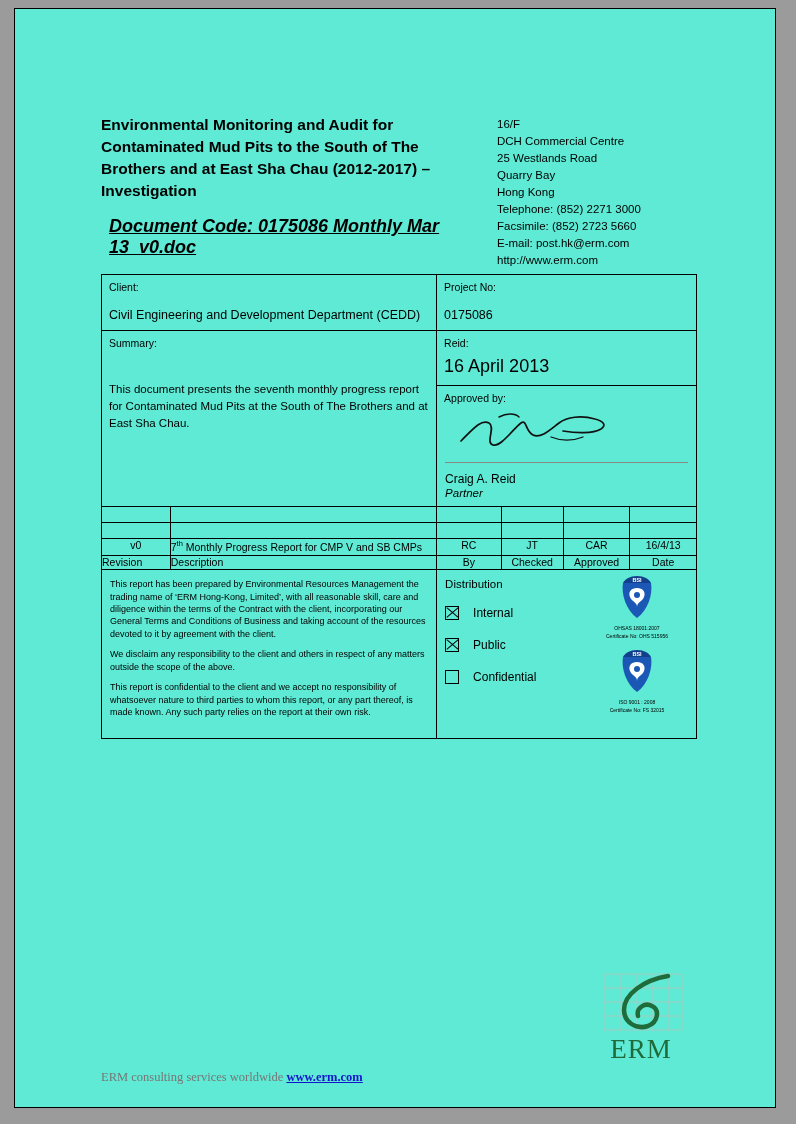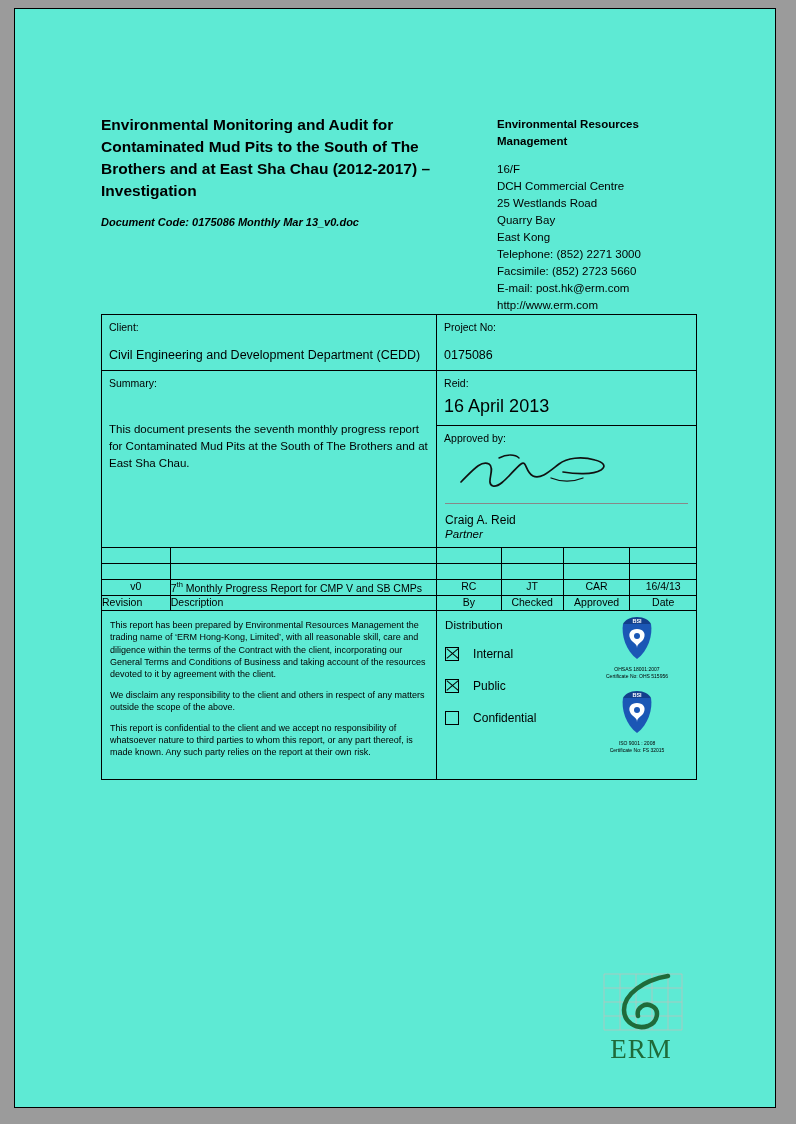--- a/index.html
+++ b/index.html
@@ -55,24 +55,25 @@
   .doc-subtitle sup {
     font-size: 9px;
     vertical-align: super;
   }
   .revision {
     font-size: 13.5px;
     font-weight: bold;
     margin: 0 0 20px 0;
   }
   .doc-code {
-    font-size: 11px;
+    font-size: 18px;
     font-weight: bold;
     font-style: italic;
-    margin: 0 0 16px 0;
+    margin: 0 0 16px 8px;
+    text-decoration: underline;
   }
 
   .addr-col {
     width: 200px;
     padding-top: 2px;
   }
   .company-name {
     font-size: 11.5px;
     font-weight: bold;
     line-height: 1.45;
@@ -249,26 +250,25 @@
 
 <div class="page">
   <div class="content">
 
     <div class="header-row">
       <div class="title-col">
         <div class="doc-title">Environmental Monitoring and Audit for Contaminated Mud Pits to the South of The Brothers and at East Sha Chau (2012-2017) – Investigation</div>
         <div class="doc-code">Document Code: 0175086 Monthly Mar 13_v0.doc</div>
       </div>
       <div class="addr-col">
-        <div class="company-name">Environmental Resources Management</div>
         <div class="addr-line">16/F</div>
         <div class="addr-line">DCH Commercial Centre</div>
         <div class="addr-line">25 Westlands Road</div>
         <div class="addr-line">Quarry Bay</div>
-        <div class="addr-line">East Kong</div>
+        <div class="addr-line">Hong Kong</div>
         <div class="addr-line">Telephone: (852) 2271 3000</div>
         <div class="addr-line">Facsimile: (852) 2723 5660</div>
         <div class="addr-line">E-mail: post.hk@erm.com</div>
         <div class="addr-line">http://www.erm.com</div>
       </div>
     </div>
 
     <table class="main">
       <colgroup>
         <col style="width:64px">
@@ -414,20 +414,23 @@
                 <div class="bsi-cap">ISO 9001 : 2008</div>
                 <div class="bsi-cap">Certificate No: FS 32015</div>
               </div>
             </div>
           </td>
         </tr>
       </tbody>
     </table>
   </div>
 
+  <div class="footer">
+    <span>ERM consulting services worldwide </span><a href="#">www.erm.com</a>
+  </div>
 
   <div class="erm-logo">
     <svg width="86" height="62" viewBox="0 0 86 62">
       <g stroke="#b9c4bd" stroke-width="0.8" fill="none">
         <line x1="6" y1="2" x2="6" y2="58"></line>
         <line x1="22" y1="2" x2="22" y2="58"></line>
         <line x1="38" y1="2" x2="38" y2="58"></line>
         <line x1="54" y1="2" x2="54" y2="58"></line>
         <line x1="70" y1="2" x2="70" y2="58"></line>
         <line x1="84" y1="2" x2="84" y2="58"></line>

